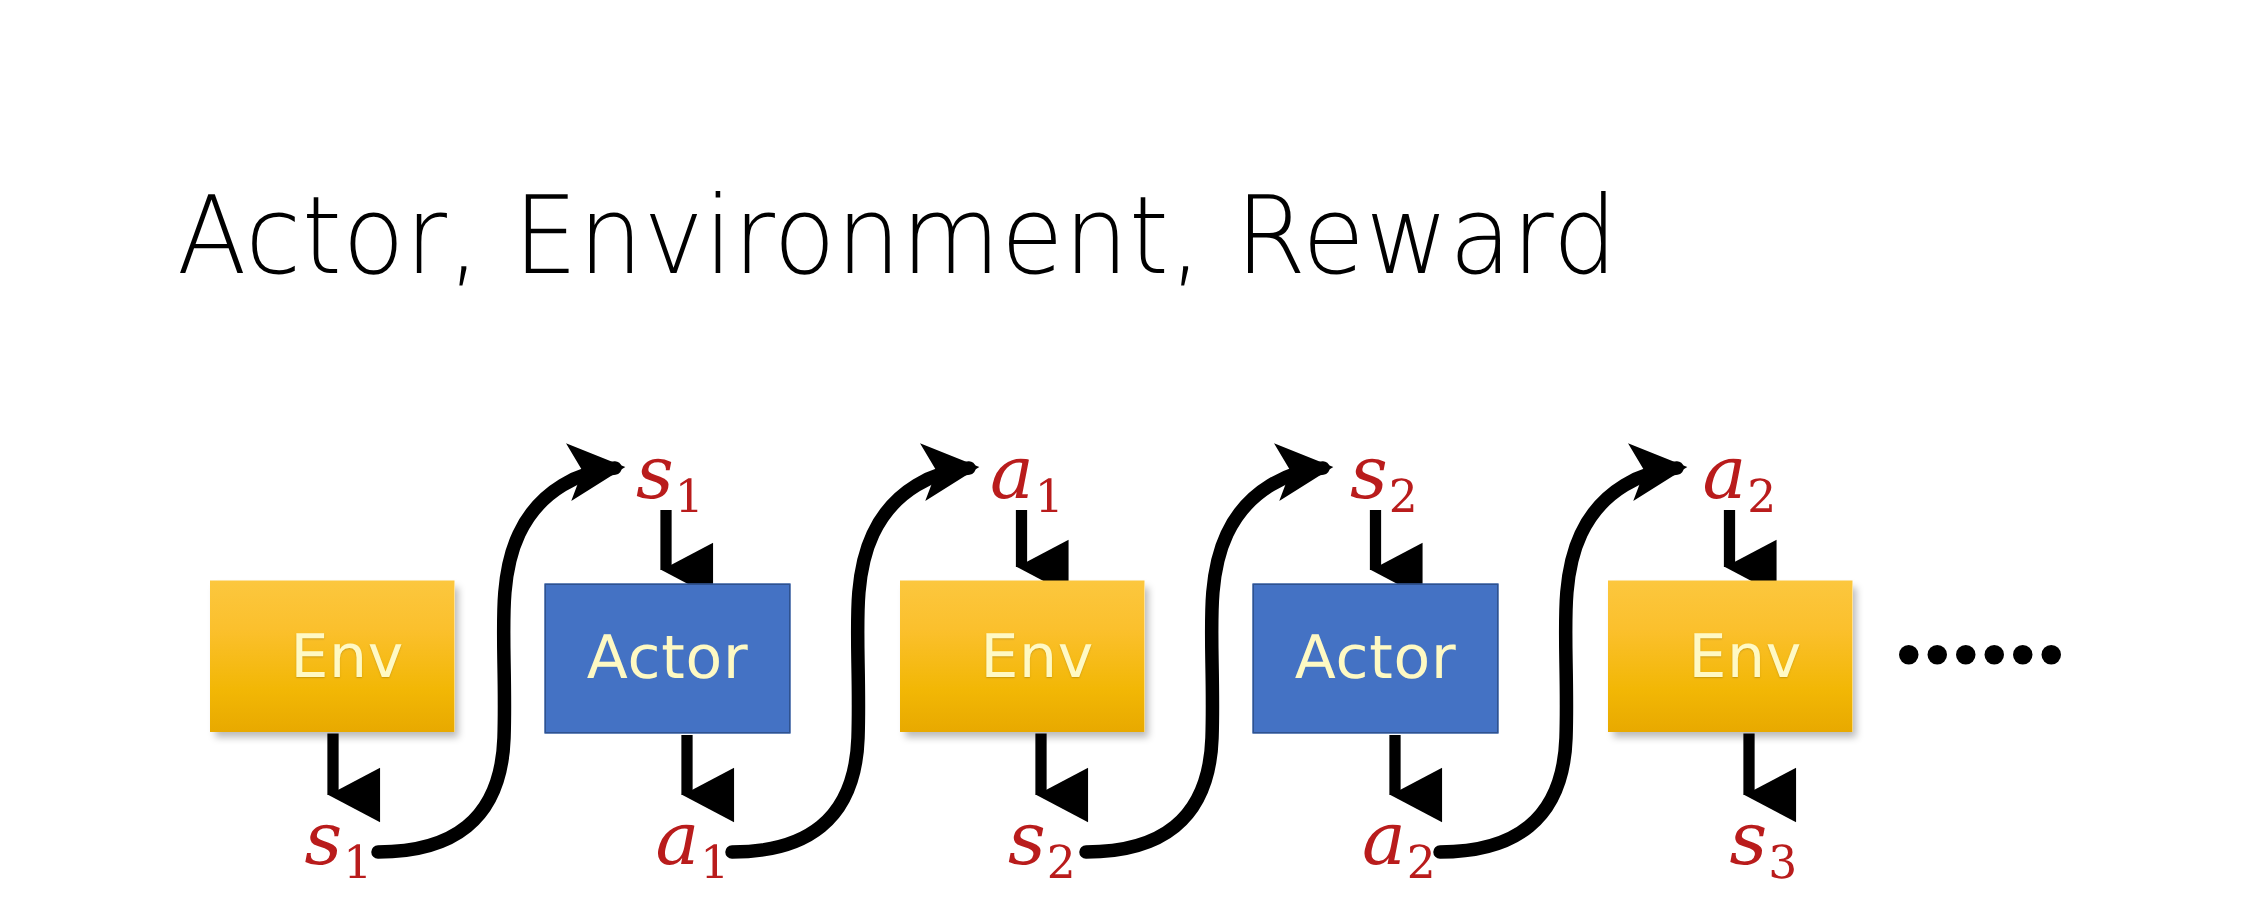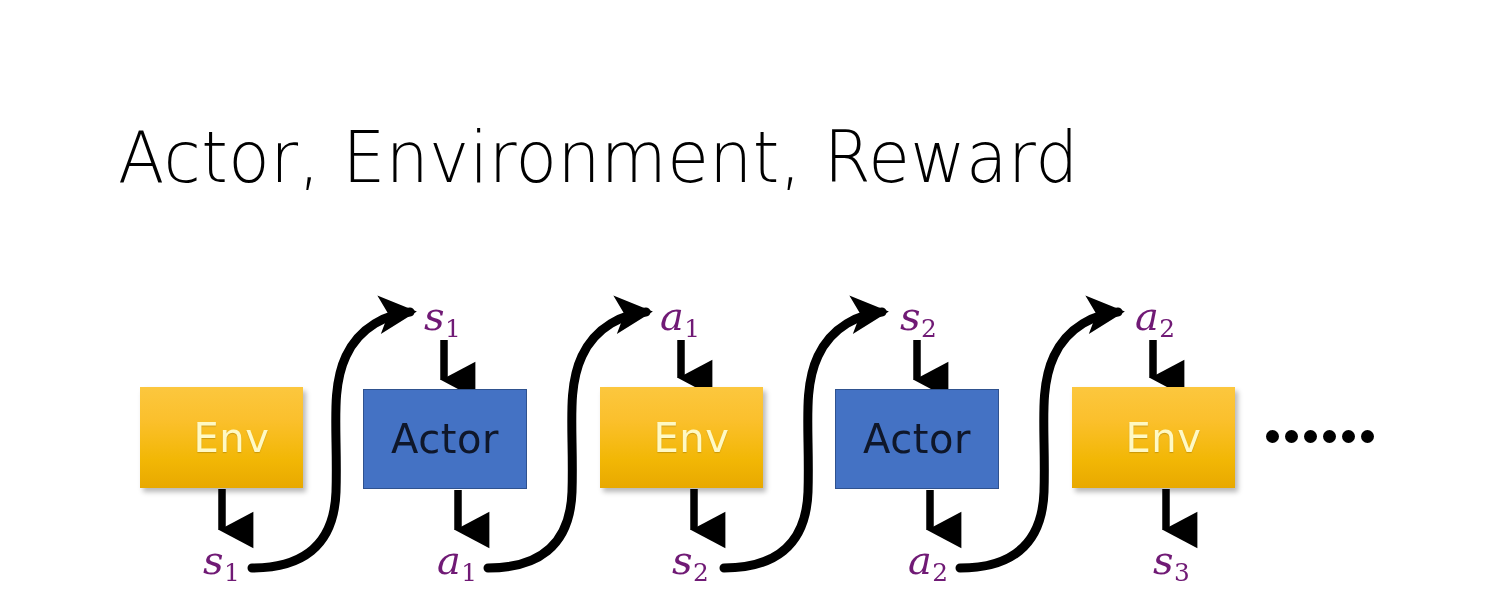--- a/index.html
+++ b/index.html
@@ -78,31 +78,31 @@
   .node-env .node-label {
     color: #FFF9C4;
     text-shadow: 0 1px 1px rgba(120,90,0,0.35);
   }
   .node-actor {
     background: #4472C4;
     border: 1.5px solid #2F528F;
     box-shadow: none;
   }
   .node-actor .node-label {
-    color: #0f172a;
+    color: #fef9c3;
   }
 
   
   .math-label {
     position: absolute;
     font-family: "DejaVu Serif", serif;
     font-style: italic;
-    font-size: 40px;
+    font-size: 49px;
     line-height: 40px;
-    color: #701a75;
+    color: #b91c1c;
     white-space: nowrap;
     user-select: none;
   }
   .math-label sub {
     font-size: 0.62em;
     font-style: normal;
     vertical-align: baseline;
     position: relative;
     bottom: -0.30em;
     left: 0.02em;

